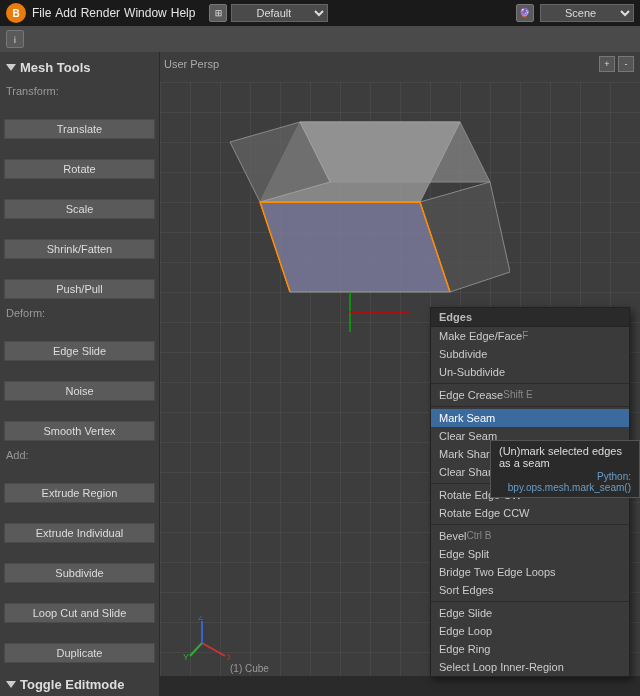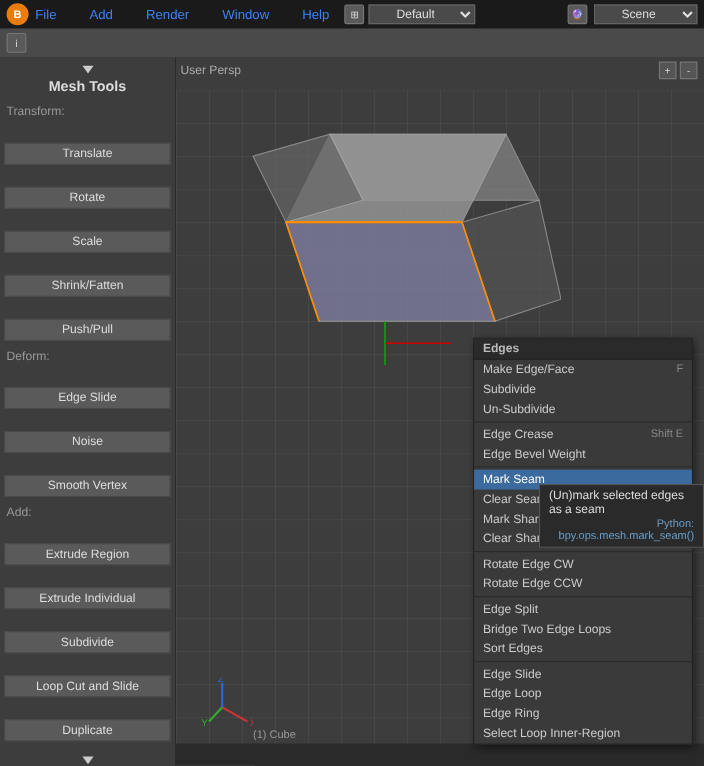--- a/index.html
+++ b/index.html
@@ -30,23 +30,23 @@
       border-radius: 50%;
       display: flex;
       align-items: center;
       justify-content: center;
       font-size: 10px;
       font-weight: bold;
       color: white;
     }
     .top-menu {
       display: flex;
-      gap: 30px;
+      gap: 4px;
       font-size: 12px;
-      color: #3b82f6;
+      color: #e5e5e5;
     }
     .top-menu span { cursor: pointer; }
     .top-right {
       margin-left: auto;
       display: flex;
       align-items: center;
       gap: 6px;
     }
     .scene-selector {
       background: #4a4a4a;
@@ -71,21 +71,20 @@
       padding: 4px;
     }
     .panel-header {
       display: flex;
       align-items: center;
       gap: 4px;
       padding: 4px 2px;
       font-size: 13px;
       font-weight: bold;
       color: #ddd;
-      flex-direction: column;
     }
     .triangle-down {
       width: 0;
       height: 0;
       border-left: 5px solid transparent;
       border-right: 5px solid transparent;
       border-top: 7px solid #ccc;
     }
     .section-label {
       font-size: 11px;
@@ -195,21 +194,20 @@
       font-size: 11px;
       font-weight: bold;
       color: #bbb;
       border-bottom: 1px solid #222;
     }
     .ctx-item {
       padding: 3px 8px;
       font-size: 11px;
       color: #ccc;
       display: flex;
-      justify-content: space-between;
       cursor: pointer;
     }
     .ctx-item.active {
       background: #3a6a9e;
       color: white;
     }
     .ctx-item .shortcut {
       color: #888;
       font-size: 10px;
     }
@@ -375,23 +373,20 @@
         <span>Subdivide</span>
       </div>
       <div class="ctx-item">
         <span>Un-Subdivide</span>
       </div>
       <div class="ctx-separator"></div>
       <div class="ctx-item">
         <span>Edge Crease</span>
         <span class="shortcut">Shift E</span>
       </div>
-      <div class="ctx-item">
-        <span>Edge Bevel Weight</span>
-      </div>
       <div class="ctx-separator"></div>
       <div class="ctx-item active">
         <span>Mark Seam</span>
       </div>
       <div class="ctx-item">
         <span>Clear Seam</span>
       </div>
       <div class="ctx-item">
         <span>Mark Sharp</span>
       </div>
@@ -399,20 +394,24 @@
         <span>Clear Sharp</span>
       </div>
       <div class="ctx-separator"></div>
       <div class="ctx-item">
         <span>Rotate Edge CW</span>
       </div>
       <div class="ctx-item">
         <span>Rotate Edge CCW</span>
       </div>
       <div class="ctx-separator"></div>
+      <div class="ctx-item">
+        <span>Bevel</span>
+        <span class="shortcut">Ctrl B</span>
+      </div>
       <div class="ctx-item">
         <span>Edge Split</span>
       </div>
       <div class="ctx-item">
         <span>Bridge Two Edge Loops</span>
       </div>
       <div class="ctx-item">
         <span>Sort Edges</span>
       </div>
       <div class="ctx-separator"></div>

